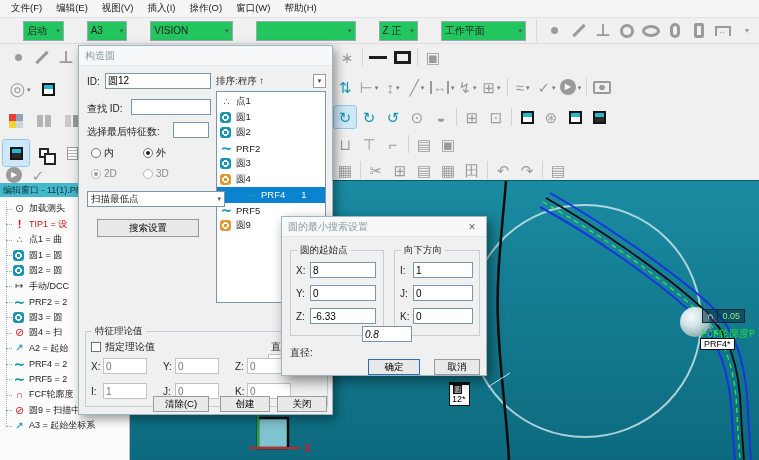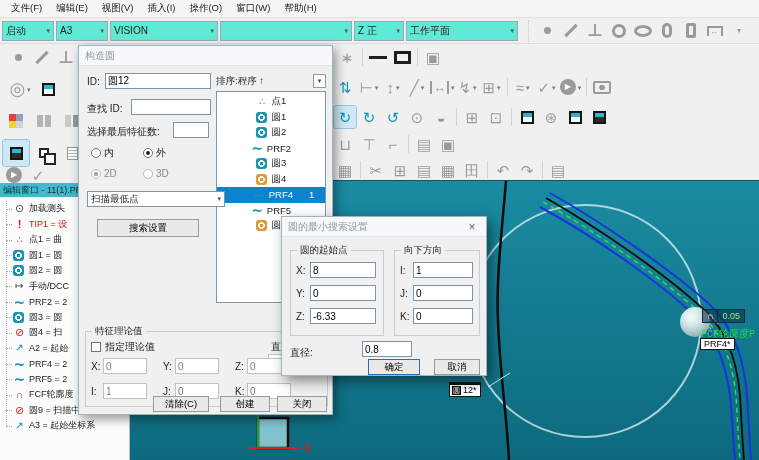--- a/index.html
+++ b/index.html
@@ -5,21 +5,21 @@
   * { margin:0; padding:0; box-sizing:border-box; }
   html,body { width:759px; height:460px; overflow:hidden; }
   body { font-family:"Liberation Sans","DejaVu Sans",sans-serif; background:#f0f0f0; position:relative; font-size:10px; color:#222; }
 
   
   #menubar { height:18px; display:flex; align-items:center; background:#f5f5f5; border-bottom:1px solid #e2e2e2; padding-left:4px; }
   .menu-item { font-size:9.5px; padding:2px 7px; color:#222; cursor:default; }
 
   
   #row1 { height:26px; display:flex; align-items:center; border-bottom:1px solid #dddddd; padding-left:2px; }
-  .combo { height:20px; background:#5eead4; border:1px solid #98a8b2; display:inline-flex; align-items:center; justify-content:space-between; font-size:10px; padding:0 3px; margin-right:2px; }
+  .combo { height:20px; background:#22c55e; border:1px solid #98a8b2; display:inline-flex; align-items:center; justify-content:space-between; font-size:10px; padding:0 3px; margin-right:2px;margin-left:21px; }
   .combo .caret { font-size:7px; color:#555; margin-left:3px; }
   #row1-icons { display:flex; align-items:center; margin-left:8px; border-left:1px dotted #c8c8c8; padding-left:6px; flex:1; }
 
   
   .tbi { display:inline-flex; align-items:center; justify-content:center; min-width:22px; height:22px; margin:0 1px; color:#9a9a9a; font-size:15px; line-height:1; border-radius:2px; }
   .tbi .g { display:inline-flex; align-items:center; justify-content:center; }
   .tbi.teal { color:#1796b5; }
   .tbi.sel { background:#cfe8f6; outline:1px solid #93c7e8; }
   .tbi.big .g { font-size:17px; font-weight:700; }
   .tbi.brk .g { border-left:2px solid #9a9a9a; border-right:2px solid #9a9a9a; padding:0 1px; font-size:13px; }
@@ -73,21 +73,21 @@
   .i-curve::before{content:"∼";color:#1795b4;font-weight:700;font-size:14px}
   .i-axis::before{content:"↗";color:#2a9cc0;font-weight:700;font-size:10px}
   .i-manual::before{content:"↦";color:#333;font-size:10px}
   .i-nocirc::before{content:"⊘";color:#cc2222}
   .i-arc::before{content:"∩";color:#cc2222;font-weight:700;font-size:10px}
 
   
   #viewport { position:absolute; left:130px; top:180px; width:629px; height:280px; background:linear-gradient(#1a8ba1,#0d6a7e); overflow:hidden; z-index:1; border-top:1px solid #0a5568; }
   #viewport svg { position:absolute; left:0; top:0; }
   .vlabel { position:absolute; z-index:2; }
-  #circle12-label { left:319px; top:201px; display:flex; align-items:center; background:#fff; border:1px solid #101010; border-top:3px solid #101010; font-size:9px; padding:0 3px 1px 2px; color:#000; }
+  #circle12-label { left:319px; top:201px; display:flex; align-items:center; background:#fff; border:1px solid #101010; border-top:3px solid #101010; font-size:9px; padding:0 3px 1px 2px; color:#000;flex-direction:column; }
   #circle12-label .mini { background:#101010; color:#fff; font-size:7px; padding:0 1px; margin-right:2px; line-height:9px; }
   #fcf-frame { left:572px; top:128px; display:flex; border:1px solid #0b2a3c; background:rgba(10,45,64,.55); color:#eaf6fa; font-size:9px; }
   #fcf-frame .cell { padding:1px 4px; }
   #fcf-frame .cell+.cell { border-left:1px solid #0b2a3c; color:#9fe87a; }
   #fcf-text { left:571px; top:146px; color:#25e035; font-size:10px; white-space:nowrap;font-family:Liberation Mono, monospace; }
   #prf4-label { left:570px; top:157px; background:#fff; border:1px solid #101010; color:#000; font-size:9px; padding:0 3px; }
 
   
   .win { position:absolute; background:#f0f0f0; border:1px solid #9db5c0; box-shadow:3px 4px 10px rgba(0,0,0,.4); }
   .titlebar { height:20px; display:flex; align-items:center; justify-content:space-between; background:#f6f8f9; border-bottom:1px solid #e4e7e9; padding:0 6px; font-size:10px; color:#8c9aa3; }
@@ -105,21 +105,21 @@
   .chk { width:10px; height:10px; border:1px solid #707070; background:#fff; display:inline-block; margin-right:4px; }
   .grp { position:absolute; border:1px solid #c6ced2; }
   .grp > .glabel { position:absolute; top:-7px; left:6px; background:#f0f0f0; padding:0 3px; font-size:9.5px; color:#222; }
   .dcombo { position:absolute; height:16px; background:#fff; border:1px solid #7b96a8; display:flex; align-items:center; justify-content:space-between; font-size:9.5px; padding:0 3px; }
 
   
   #sort-header { position:absolute; left:137px; top:27px; width:110px; height:16px; display:flex; align-items:center; font-size:9.5px; }
   #sort-header .txt { flex:1; text-align:left; }
   #sort-header .sbtn { width:13px; height:14px; border:1px solid #9a9a9a; background:#fff; font-size:7px; display:flex; align-items:center; justify-content:center; color:#444; }
   #featlist { position:absolute; left:137px; top:45px; width:110px; height:212px; background:#fff; border:1px solid #7b96a8; overflow:hidden; padding-top:2px; }
-  #featlist .frow { height:15.5px; display:flex; align-items:center; font-size:9.5px; padding:0 3px;justify-content:center; }
+  #featlist .frow { height:15.5px; display:flex; align-items:center; font-size:9.5px; padding:0 3px; }
   #featlist .frow.sel { background:#0a84d0; color:#fff;padding-left:28px; }
   #featlist .cnt { margin-left:16px; }
 
   #modal { left:281px; top:192px; width:206px; height:160px; z-index:20; box-shadow:4px 5px 12px rgba(0,0,0,.45);margin-top:24px; }
 
   svg text { font-family:"Liberation Sans","DejaVu Sans",sans-serif; }
 </style>
 </head>
 <body>
 
@@ -622,17 +622,17 @@
     <span class="glabel">向下方向</span>
   </div>
   <span class="lbl" style="left:118px;top:48px">I:</span>
   <input class="inp" style="left: 131px; top: 45px; width: 60px;" value="1">
   <span class="lbl" style="left:118px;top:71px">J:</span>
   <input class="inp" style="left: 131px; top: 68px; width: 60px;" value="0">
   <span class="lbl" style="left:118px;top:94px">K:</span>
   <input class="inp" style="left: 131px; top: 91px; width: 60px;" value="0">
 
   <span class="lbl" style="left:8px;top:129px">直径:</span>
-  <input class="inp" style="left: 80px; top: 124px; width: 50px;" value="0.8">
+  <input class="inp" style="left: 80px; top: 109px; width: 50px; font-style: italic;" value="0.8">
 
   <button class="btn" style="left:86px;top:142px;width:52px;border-color:#2a6db0">确定</button>
   <button class="btn" style="left:152px;top:142px;width:46px">取消</button>
 </div>
 
 </body></html>

